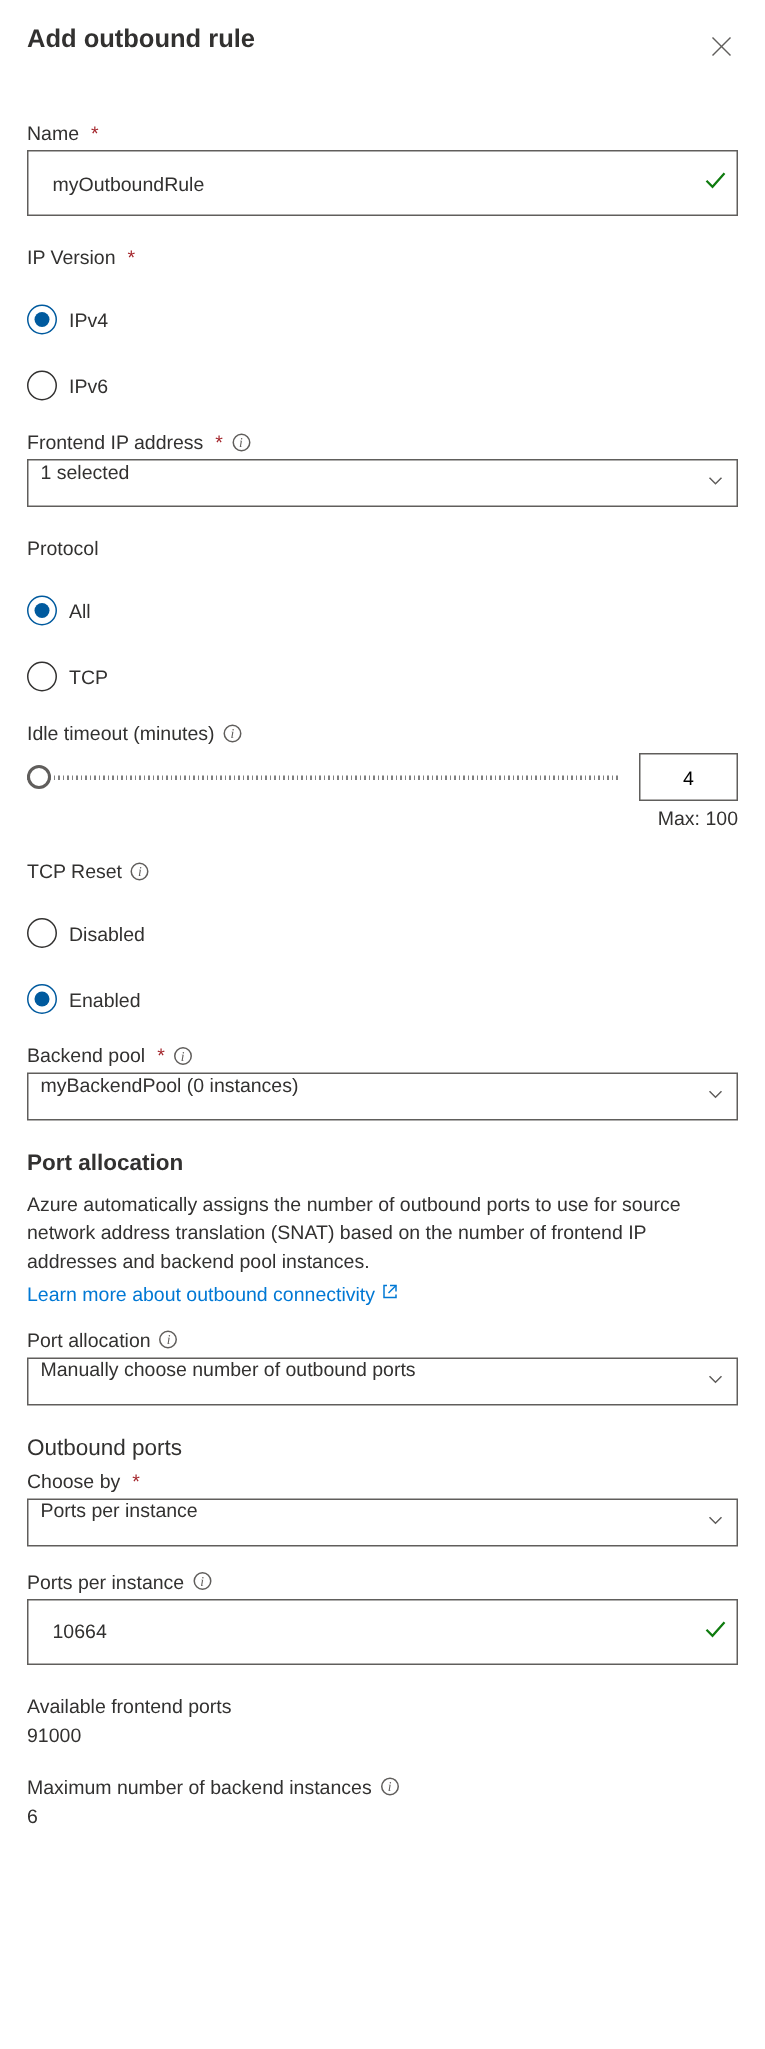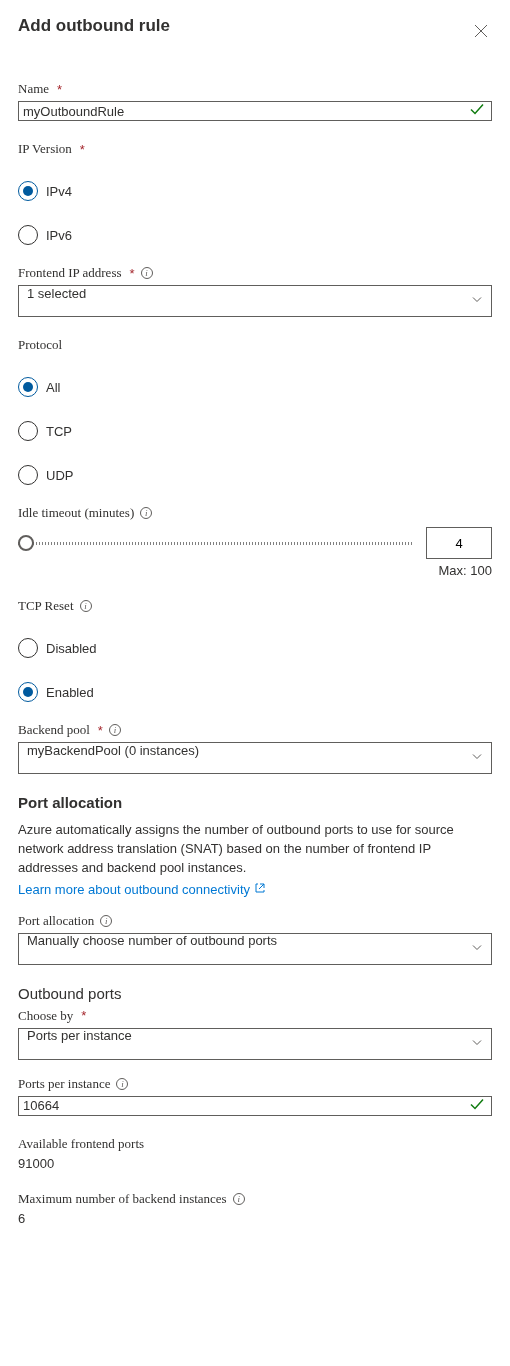--- a/index.html
+++ b/index.html
@@ -34,42 +34,41 @@
   .field-group { margin-bottom: 20px; }
   .label-row {
     display: flex;
     align-items: center;
     gap: 6px;
     margin-bottom: 4px;
   }
   .label {
     font-size: 13px;
     color: #323130;
-    font-family: Liberation Serif, serif;
   }
   .required { color: #a4262c; margin-left: 2px; }
   .info-icon {
     width: 12px;
     height: 12px;
     border: 1px solid #605e5c;
     border-radius: 50%;
     display: inline-flex;
     align-items: center;
     justify-content: center;
     font-size: 9px;
     color: #605e5c;
     font-style: italic;
     font-family: serif;
     cursor: default;
   }
   .text-input {
     width: 100%;
-    height: 20px;
+    height: 44px;
     border: 1px solid #605e5c;
-    padding: 0 30px 0 4px;
+    padding: 0 30px 0 16px;
     font-size: 13px;
     font-family: inherit;
     background: #fff;
     color: #323130;
   }
   .input-wrap { position: relative; }
   .input-check {
     position: absolute;
     right: 8px;
     top: 50%;
@@ -286,26 +285,20 @@
       <span class="radio-outer">
           <span class="radio-inner"></span>
         </span>
       <span class="radio-label">All</span>
     </div>
     <div class="radio-item">
       <span class="radio-outer">
           <span class="radio-inner"></span>
         </span>
       <span class="radio-label">TCP</span>
-    </div>
-    <div class="radio-item">
-      <span class="radio-outer">
-          <span class="radio-inner"></span>
-        </span>
-      <span class="radio-label">UDP</span>
     </div>
   </div>
 </div>
 
 
 <div class="field-group">
   <div class="label-row">
     <span class="label">Idle timeout (minutes)</span>
     <span class="info-icon">i</span>
   </div>

